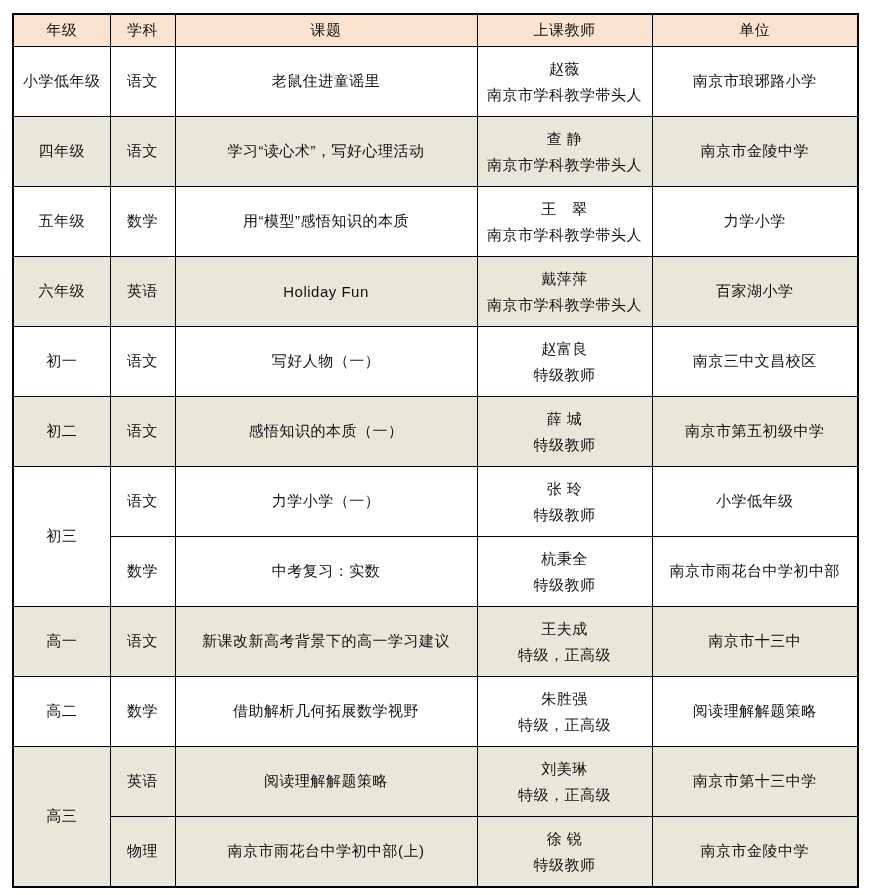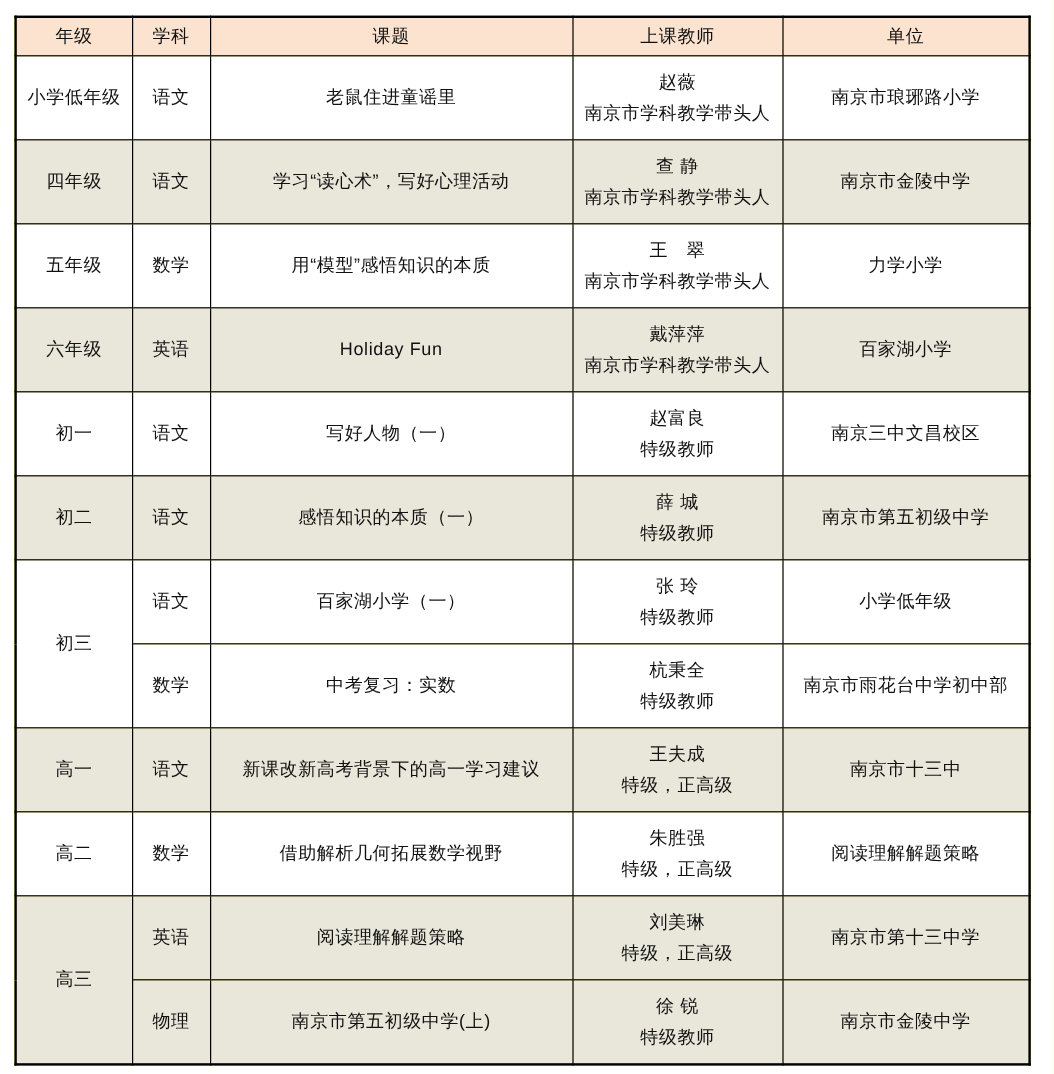--- a/index.html
+++ b/index.html
@@ -131,21 +131,21 @@
         <td>感悟知识的本质（一）</td>
         <td>
           <div class="teacher-line">薛 城</div>
           <div class="teacher-line">特级教师</div>
         </td>
         <td>南京市第五初级中学</td>
       </tr>
       <tr>
         <td rowspan="2">初三</td>
         <td>语文</td>
-        <td>百家湖小学（一）</td>
+        <td>力学小学（一）</td>
         <td>
           <div class="teacher-line">张 玲</div>
           <div class="teacher-line">特级教师</div>
         </td>
         <td>小学低年级</td>
       </tr>
       <tr>
         <td>数学</td>
         <td>中考复习：实数</td>
         <td>
@@ -179,21 +179,21 @@
         <td>英语</td>
         <td>阅读理解解题策略</td>
         <td>
           <div class="teacher-line">刘美琳</div>
           <div class="teacher-line">特级，正高级</div>
         </td>
         <td>南京市第十三中学</td>
       </tr>
       <tr class="shaded">
         <td>物理</td>
-        <td>南京市第五初级中学(上)</td>
+        <td>南京市雨花台中学初中部(上)</td>
         <td>
           <div class="teacher-line">徐 锐</div>
           <div class="teacher-line">特级教师</div>
         </td>
         <td>南京市金陵中学</td>
       </tr>
     </tbody>
 </table>
 
 </body></html>

